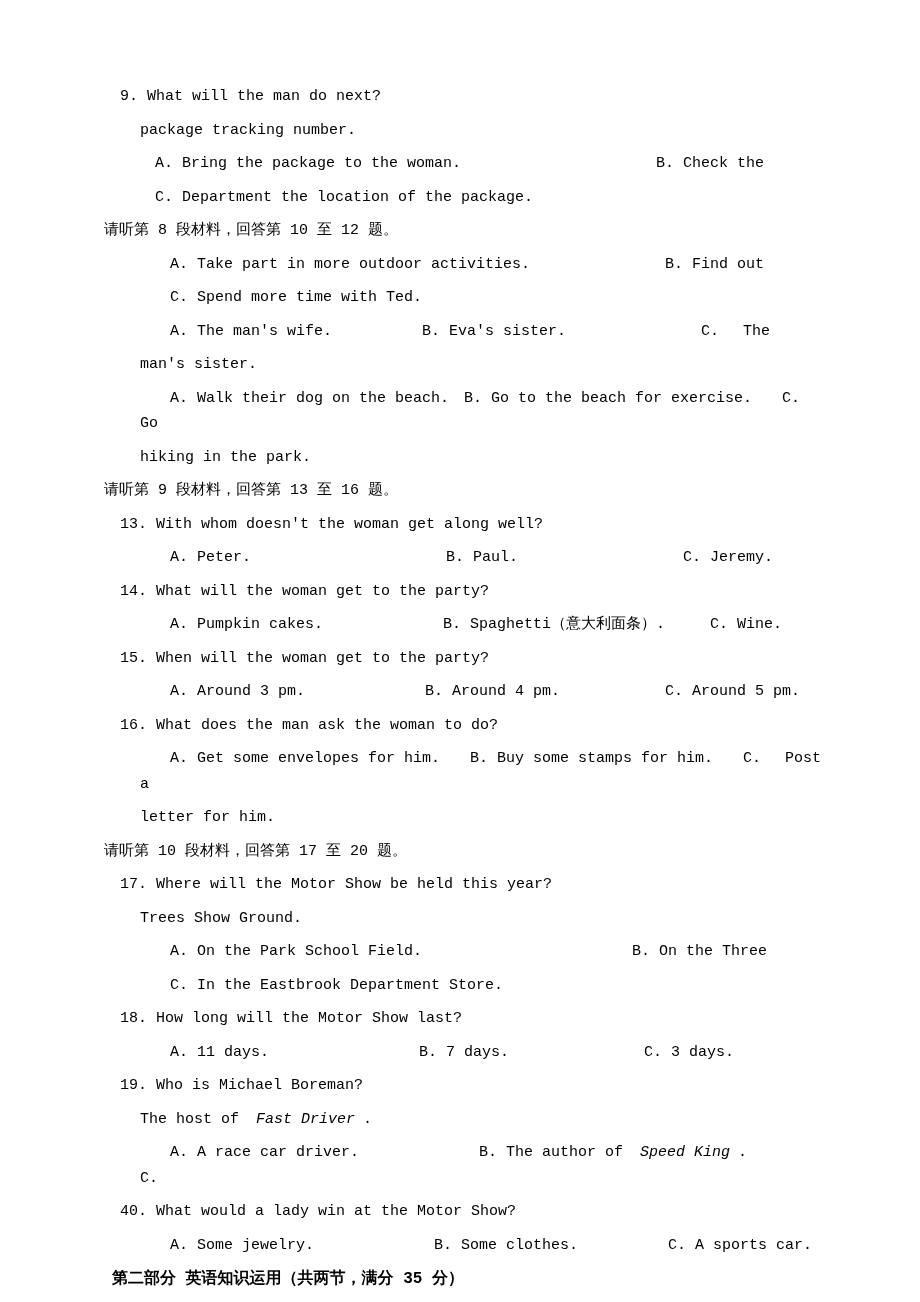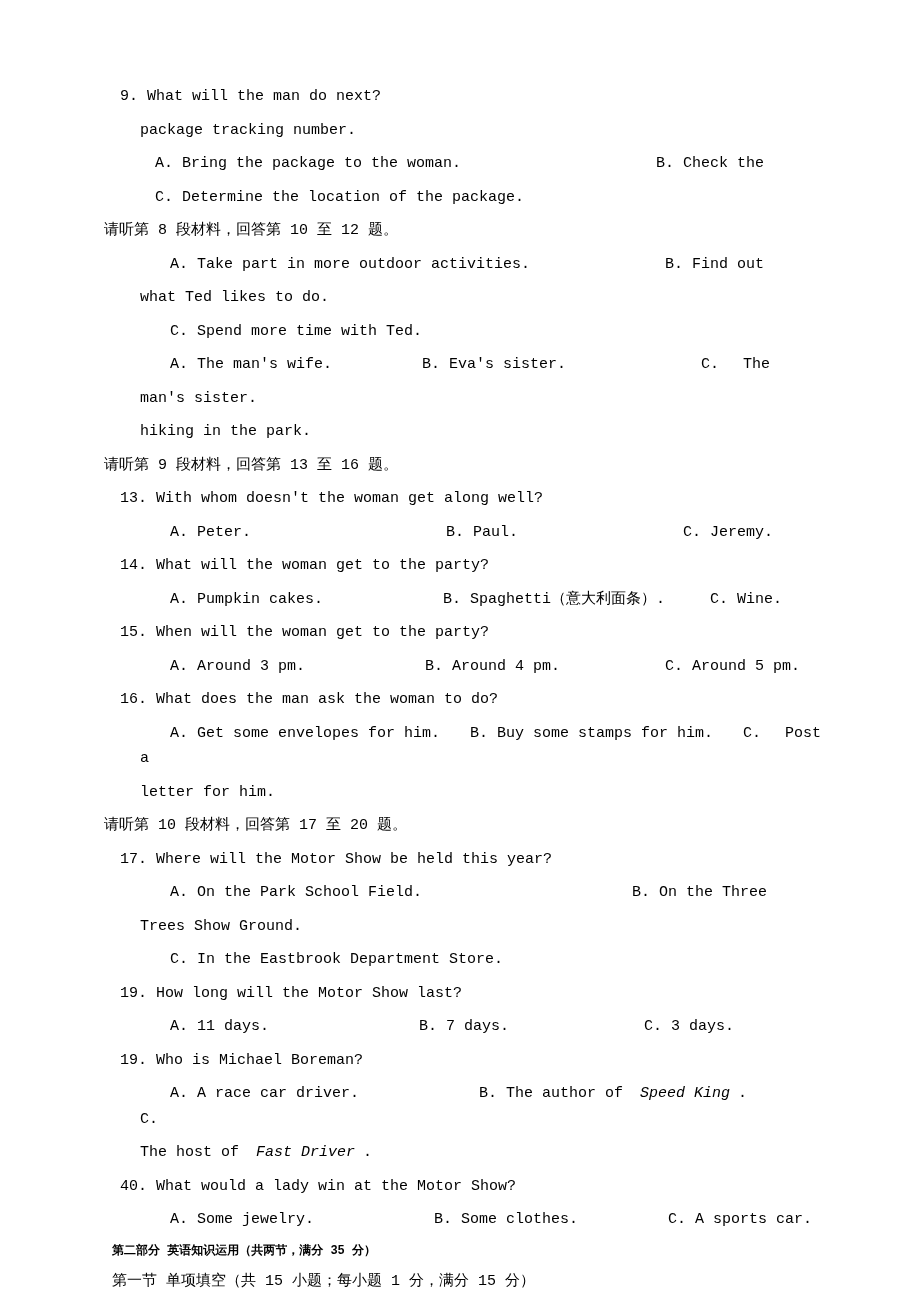--- a/index.html
+++ b/index.html
@@ -25,58 +25,58 @@
     }
     .answer-line {
       margin-bottom: 2px;
       padding-left: 20px;
     }
     .section-header {
       margin: 8px 0 4px 0;
     }
     .section-header-bold {
       font-weight: bold;
-      font-size: 12px;
+      font-size: 16px;
     }
     .italic {
       font-style: italic;
     }
     .bold {
       font-weight: bold;
     }
     p {
       margin-bottom: 2px;
     }
   </style>
 </head>
 <body>
 
 <div>
 
   <div class="question-block">
     <p class="question-line">9.  What will the man do next?</p>
     <p class="answer-line">package tracking number.</p>
     <p class="answer-line">　A. Bring the package to the woman.　　　　　　　　　　　　　B.  Check the</p>
-    <p class="answer-line">　C. Determine the location of the package.</p>
+    <p class="answer-line">　C. Department the location of the package.</p>
   </div>
 
   <p class="section-header">请听第 8 段材料，回答第 10 至 12 题。</p>
 
   <div class="question-block">
     <p class="answer-line">　　A. Take part in more outdoor activities.　　　　　　　　　B.  Find  out</p>
-    <p class="answer-line">what Ted likes to do.</p>
     <p class="answer-line">　　C. Spend more time with Ted.</p>
   </div>
 
   <div class="question-block">
     <p class="answer-line">　　A. The man's wife.　　　　　　B. Eva's sister.　　　　　　　　　C.　  The</p>
     <p class="answer-line">man's sister.</p>
   </div>
 
   <div class="question-block">
+    <p class="answer-line">　　A. Walk their dog on the beach.　B. Go to the beach for exercise.　　C.　　 Go</p>
     <p class="answer-line">hiking in the park.</p>
   </div>
 
   <p class="section-header">请听第 9 段材料，回答第 13 至 16 题。</p>
 
   <div class="question-block">
     <p class="question-line">13.  With whom doesn't the woman get along well?</p>
     <p class="answer-line">　　A. Peter.　　　　　　　　　　　　　B. Paul.　　　　　　　　　　　C. Jeremy.</p>
   </div>
 
@@ -93,34 +93,34 @@
   <div class="question-block">
     <p class="question-line">16.  What does the man ask the woman to do?</p>
     <p class="answer-line">　　A. Get some envelopes for him.　　B. Buy some stamps for him.　　C.　 Post  a</p>
     <p class="answer-line">letter for him.</p>
   </div>
 
   <p class="section-header">请听第 10 段材料，回答第 17 至 20 题。</p>
 
   <div class="question-block">
     <p class="question-line">17.  Where will the Motor Show be held this year?</p>
+    <p class="answer-line">Trees Show Ground.</p>
     <p class="answer-line">　　A. On the Park School Field.　　　　　　　　　　　　　　B.  On the Three</p>
-    <p class="answer-line">Trees Show Ground.</p>
     <p class="answer-line">　　C. In the Eastbrook Department Store.</p>
   </div>
 
   <div class="question-block">
-    <p class="question-line">19.  How long will the Motor Show last?</p>
+    <p class="question-line">18.  How long will the Motor Show last?</p>
     <p class="answer-line">　　A. 11 days.　　　　　　　　　　B. 7 days.　　　　　　　　　C. 3 days.</p>
   </div>
 
   <div class="question-block">
     <p class="question-line">19.  Who is Michael Boreman?</p>
+    <p class="answer-line">The host of <span class="italic">Fast Driver</span>.</p>
     <p class="answer-line">　　A. A race car driver.　　　　　　　　B. The author of <span class="italic">Speed King</span>.　　　　　C.</p>
-    <p class="answer-line">The host of <span class="italic">Fast Driver</span>.</p>
   </div>
 
   <div class="question-block">
     <p class="question-line">40.  What would a lady win at the Motor Show?</p>
     <p class="answer-line">　　A. Some jewelry.　　　　　　　　B. Some clothes.　　　　　　C. A sports car.</p>
   </div>
 
   <div class="section-header">
     <p class="section-header-bold bold">第二部分 英语知识运用（共两节，满分 35 分）</p>
     <p>第一节  单项填空（共 15 小题；每小题 1 分，满分 15 分）</p>

